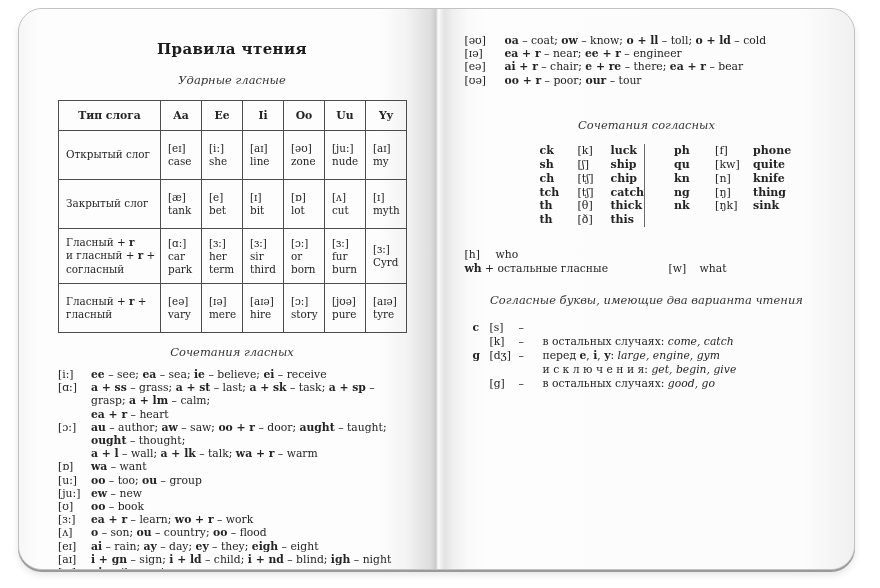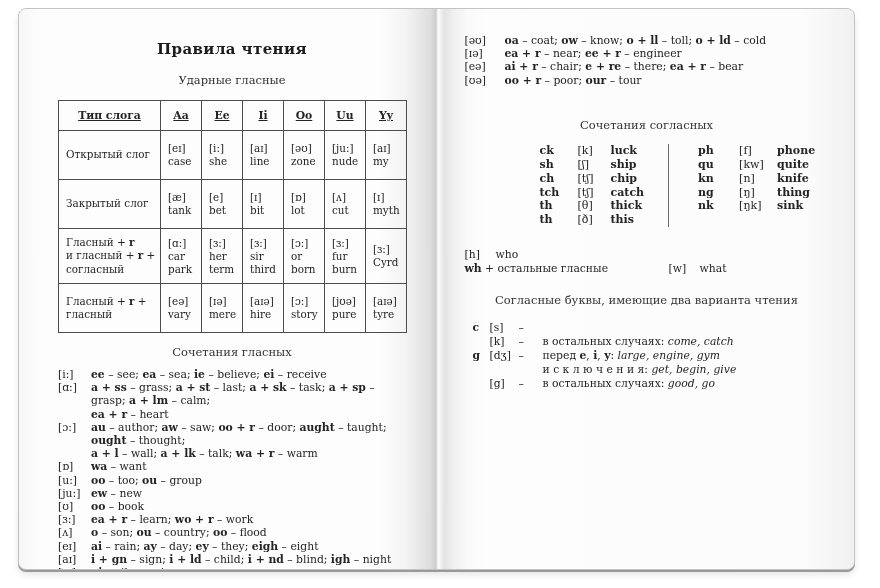--- a/index.html
+++ b/index.html
@@ -1,54 +1,54 @@
 <!DOCTYPE html>
 <html><head>
 <meta charset="utf-8">
 <style>
   html,body{margin:0;padding:0;width:880px;height:588px;overflow:hidden;background:#ffffff;
     font-family:"DejaVu Serif","Liberation Serif",serif;color:#242424;}
   .book{position:absolute;left:18px;top:8px;width:835px;height:560px;background:#fbfbfb;
-    border:1px solid #c2c2c2;border-radius:8px;overflow:hidden;
+    border:1px solid #c2c2c2;border-radius:24px;overflow:hidden;
     box-shadow:0 2px 0 rgba(110,110,110,.65),0 5px 7px rgba(0,0,0,.10),
       inset -4px 0 6px rgba(0,0,0,.13),inset 3px 0 4px rgba(0,0,0,.06),
       inset 0 2px 3px rgba(0,0,0,.05),inset 0 -3px 4px rgba(0,0,0,.07);}
   .page{position:absolute;top:0;height:100%;width:50%;}
   .page-left{left:0;background:linear-gradient(to right,#f6f6f6 0%,#fdfdfd 5%,#fdfdfd 86%,#e9e9e9 100%);}
   .page-right{right:0;background:linear-gradient(to right,#e7e7e7 0%,#f8f8f8 4%,#fdfdfd 12%,#fcfcfc 88%,#f0f0f0 100%);}
   .spine{position:absolute;left:calc(50% - 32px);top:0;width:64px;height:100%;pointer-events:none;
     background:linear-gradient(to right,rgba(0,0,0,0) 0%,rgba(0,0,0,.06) 40%,rgba(0,0,0,.13) 48%,
       rgba(255,255,255,.85) 52%,rgba(0,0,0,.05) 62%,rgba(0,0,0,0) 100%);}
   .content-l{position:absolute;left:39px;top:0;width:348px;}
   .content-r{position:absolute;left:28px;top:0;width:364px;}
   .book-title{margin:31px 0 0;text-align:center;font-size:15px;font-weight:bold;letter-spacing:.4px;color:#1c1c1c;}
-  .sec-head{margin:0;text-align:center;font-weight:normal;font-size:11.5px;color:#333;}
+  .sec-head{margin:0;text-align:center;font-style:italic;font-weight:normal;font-size:11.5px;color:#333;}
   .sh1{margin-top:15px;}
   
   table.vtable{border-collapse:collapse;margin-top:13px;width:348px;table-layout:fixed;}
   .vtable th,.vtable td{border:1px solid #4c4c4c;}
-  .vtable th{font-size:10.8px;font-weight:bold;height:29px;padding:0 2px;text-decoration:underline;}
+  .vtable th{font-size:10.8px;font-weight:bold;height:29px;padding:0 2px;}
   .vtable td{font-size:10.4px;padding:4px 2px 4px 7px;vertical-align:middle;line-height:13px;}
   .vtable td.lbl{font-size:10.4px;line-height:13.5px;}
   .vtable col.c0{width:102px;}
   .vtable col.cn{width:41px;}
   .vtable tr.r1 td,.vtable tr.r2 td,.vtable tr.r4 td{height:40px;}
   .vtable tr.r3 td{height:46px;}
   
   .combo-list{margin-top:9px;font-size:10.8px;line-height:13.2px;}
   .combo-line{display:flex;}
   .cipa{flex:none;}
   .content-l .cipa{width:33px;}
   .content-r .cipa{width:40px;}
   .ctext{flex:1;}
   .combo-list-r{margin-top:25px;}
   
   .cons-wrap{display:flex;margin:12px 0 0 75px;font-size:11px;line-height:13.9px;}
   .cons-col{flex:none;}
-  .cons-col.right{border-left:1px solid #6b6b6b;margin-left:24px;padding-left:29px;}
+  .cons-col.right{border-left:1px solid #6b6b6b;margin-left:0;padding-left:29px;}
   .cons-row{display:flex;}
   .cons-row .c1{width:38px;font-weight:bold;}
   .cons-row .c2{width:33px;}
   .cons-row .c3{font-weight:bold;}
   .cons-col.right .c1{width:41px;}
   .cons-col.right .c2{width:38px;}
   
   .wh-rules{margin-top:21px;font-size:10.8px;line-height:13.6px;}
   .wh-row{display:flex;}
   .wh-rule{width:204px;flex:none;}

